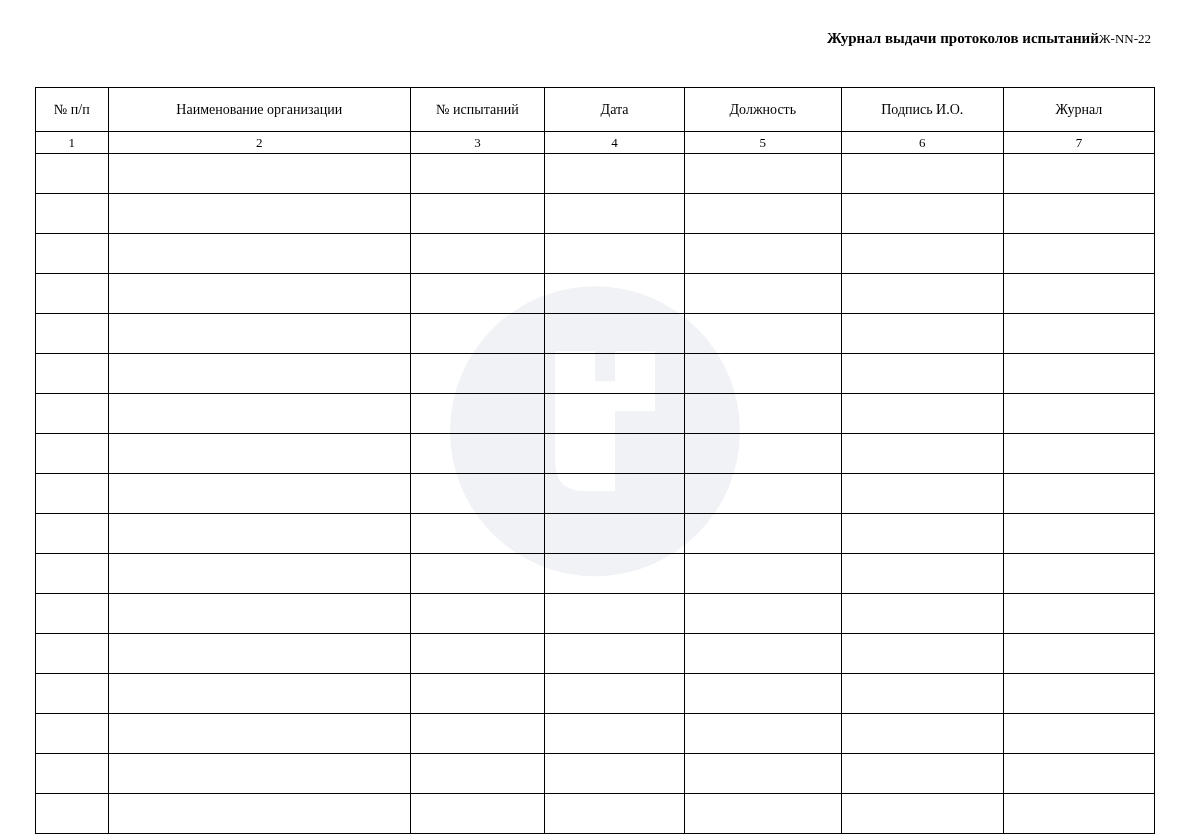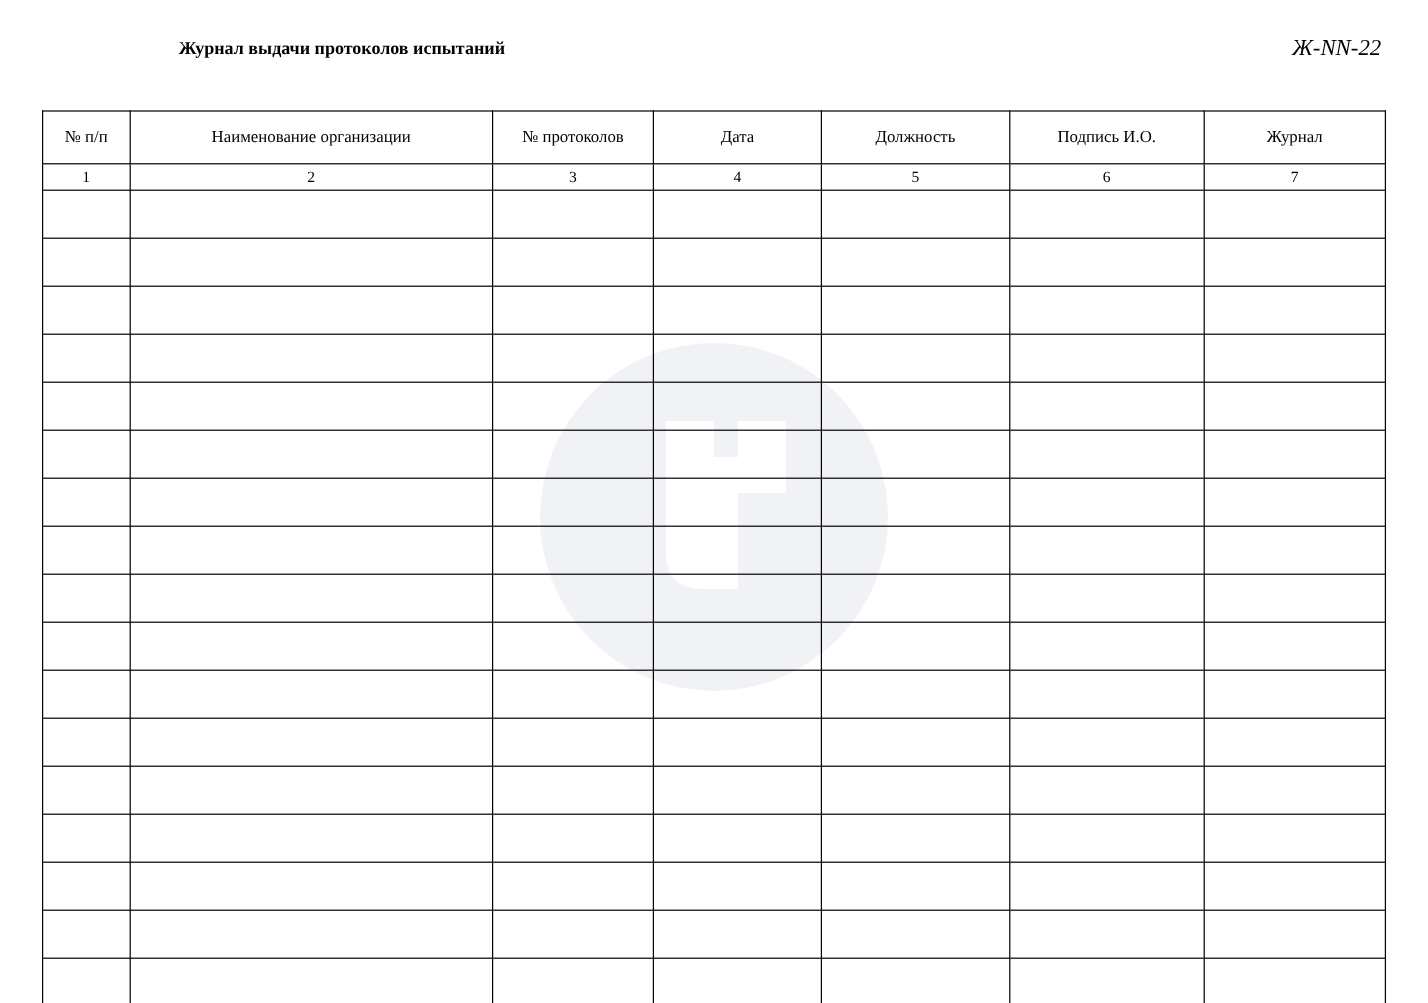--- a/index.html
+++ b/index.html
@@ -19,28 +19,27 @@
       display: flex;
       justify-content: space-between;
       align-items: center;
       width: 100%;
       margin-bottom: 20px;
       padding: 0 4px;
     }
     .title {
       font-weight: bold;
       font-size: 15px;
-      text-align: left;
+      text-align: right;
       flex: 1;
       padding-left: 110px;
     }
     .doc-code {
-      font-size: 19px;
+      font-size: 13px;
       text-align: right;
-      font-style: italic;
     }
     table {
       border-collapse: collapse;
       width: 100%;
       table-layout: fixed;
       margin-top: 40px;
     }
     th, td {
       border: 1px solid #000;
       text-align: center;
@@ -97,21 +96,21 @@
       <col class="c3">
       <col class="c4">
       <col class="c5">
       <col class="c6">
       <col class="c7">
   </colgroup>
   <thead>
     <tr>
       <th>№ п/п</th>
       <th>Наименование организации</th>
-      <th>№ протоколов</th>
+      <th>№ испытаний</th>
       <th>Дата</th>
       <th>Должность</th>
       <th>Подпись И.О.</th>
       <th>Журнал</th>
     </tr>
     <tr class="num-row">
       <td>1</td>
       <td>2</td>
       <td>3</td>
       <td>4</td>

